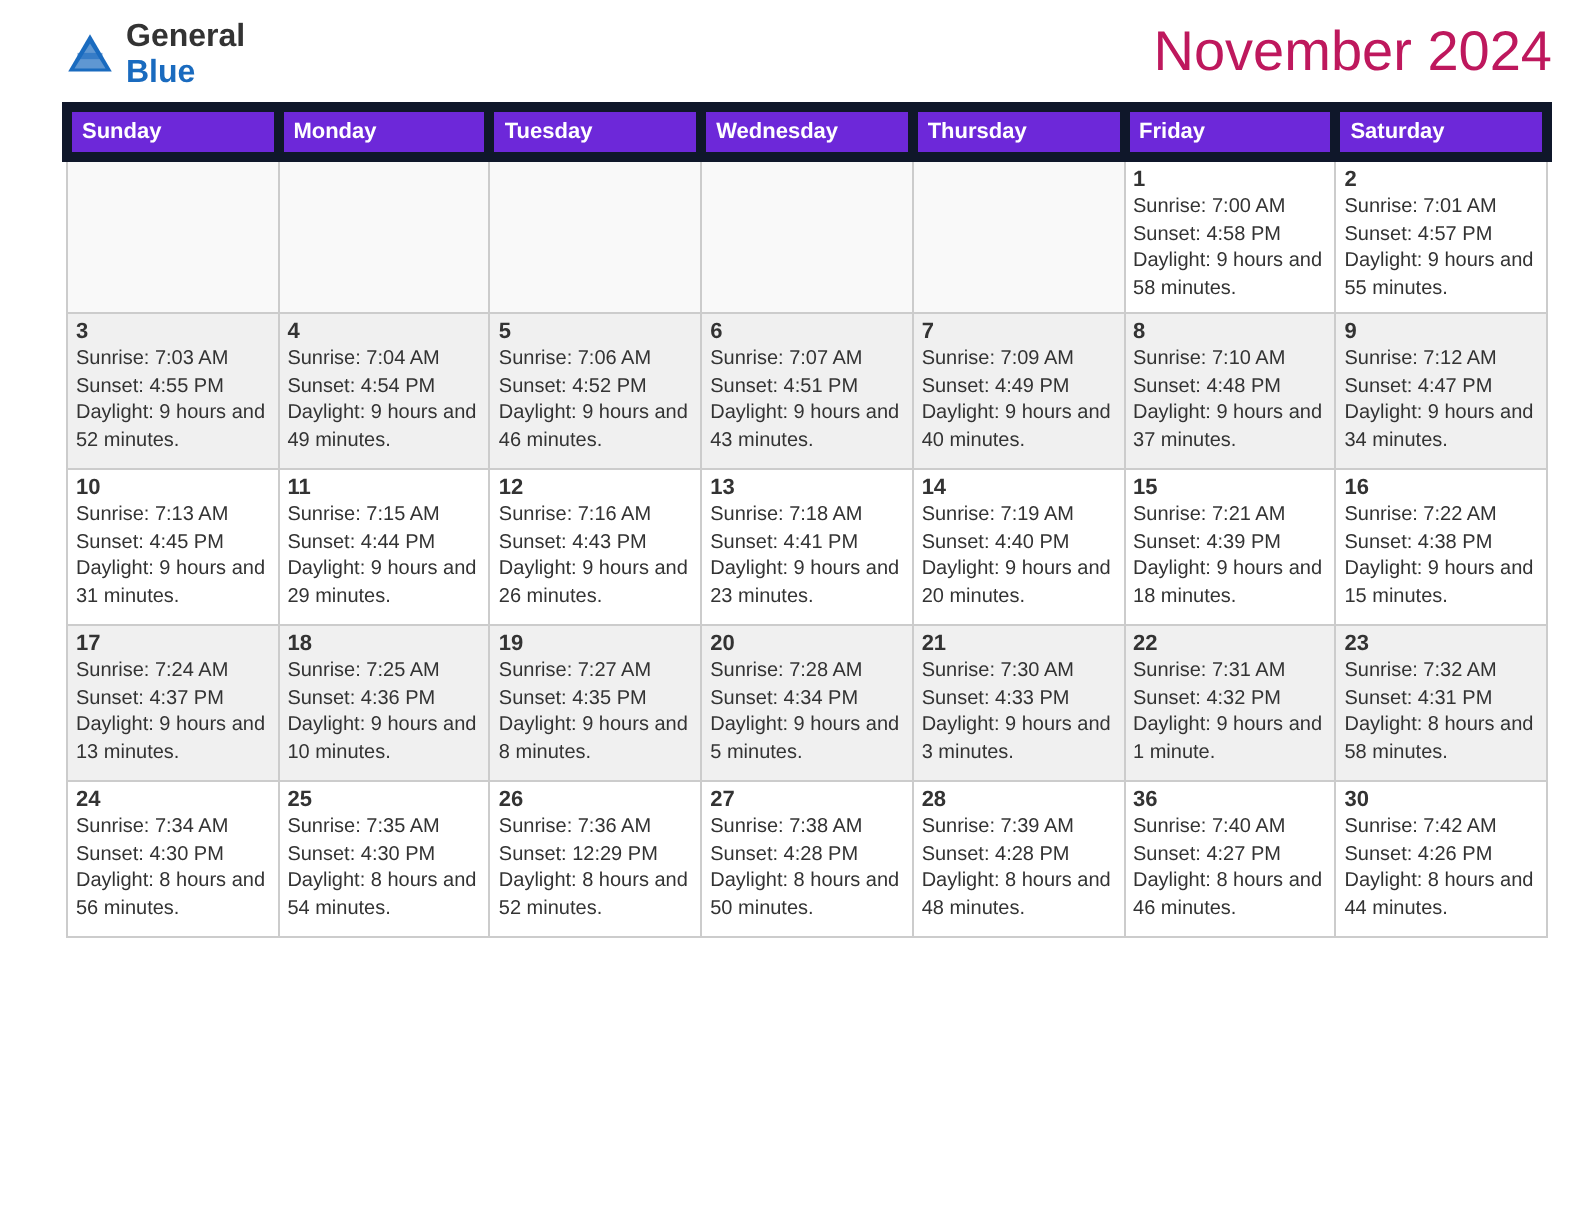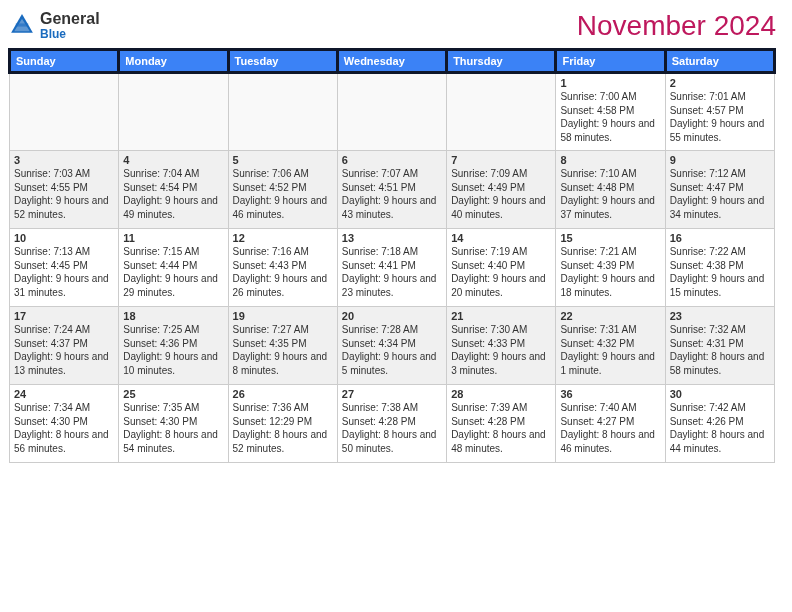--- a/index.html
+++ b/index.html
@@ -6,21 +6,21 @@
     body {
       font-family: Arial, sans-serif;
       background: #fff;
       width: 792px;
       height: 612px;
       overflow: hidden;
     }
     .page {
       width: 792px;
       height: 612px;
-      padding: 10px 16px 10px 8px;
+      padding: 10px 16px 10px 31px;
     }
     .header {
       display: flex;
       justify-content: space-between;
       align-items: flex-start;
       margin-bottom: 6px;
     }
     .logo {
       display: flex;
       align-items: center;
@@ -45,27 +45,27 @@
     }
     .location {
       font-size: 14px;
       color: #555;
     }
     .calendar {
       width: 100%;
       border-collapse: collapse;
     }
     .calendar th {
-      background: #3b82f6;
+      background: #6d28d9;
       color: #fff;
       font-size: 11px;
       font-weight: bold;
       text-align: left;
       padding: 4px 5px;
-      border: 3px solid #0f172a;
+      border: 5px solid #0f172a;
     }
     .calendar td {
       border: 1px solid #ccc;
       vertical-align: top;
       padding: 3px 4px;
       width: calc(100%/7);
       height: 78px;
       font-size: 9.5px;
       color: #333;
       background: #fff;
@@ -94,21 +94,21 @@
 <div class="page">
   <div class="header">
     <div class="logo">
       <svg class="logo-icon" viewBox="0 0 36 36">
         <polygon points="18,4 32,28 4,28" fill="#1a6bbf"></polygon>
         <polygon points="18,10 28,26 8,26" fill="#fff" opacity="0.3"></polygon>
         <rect x="10" y="16" width="16" height="4" fill="#1a6bbf" opacity="0.6"></rect>
       </svg>
       <div class="logo-text">
         <div style="color:#333;font-size:16px;font-weight:bold;line-height:1.1;">General</div>
-        <div style="color:#1a6bbf;font-size:12px;font-weight:bold;line-height:1.1;">Blue</div>
+        <div style="color:#1a6bbf;font-size:16px;font-weight:bold;line-height:1.1;">Blue</div>
       </div>
     </div>
     <div class="title-block">
       <div class="month-title">November 2024</div>
     </div>
   </div>
 
   <table class="calendar">
     <thead>
       <tr>

